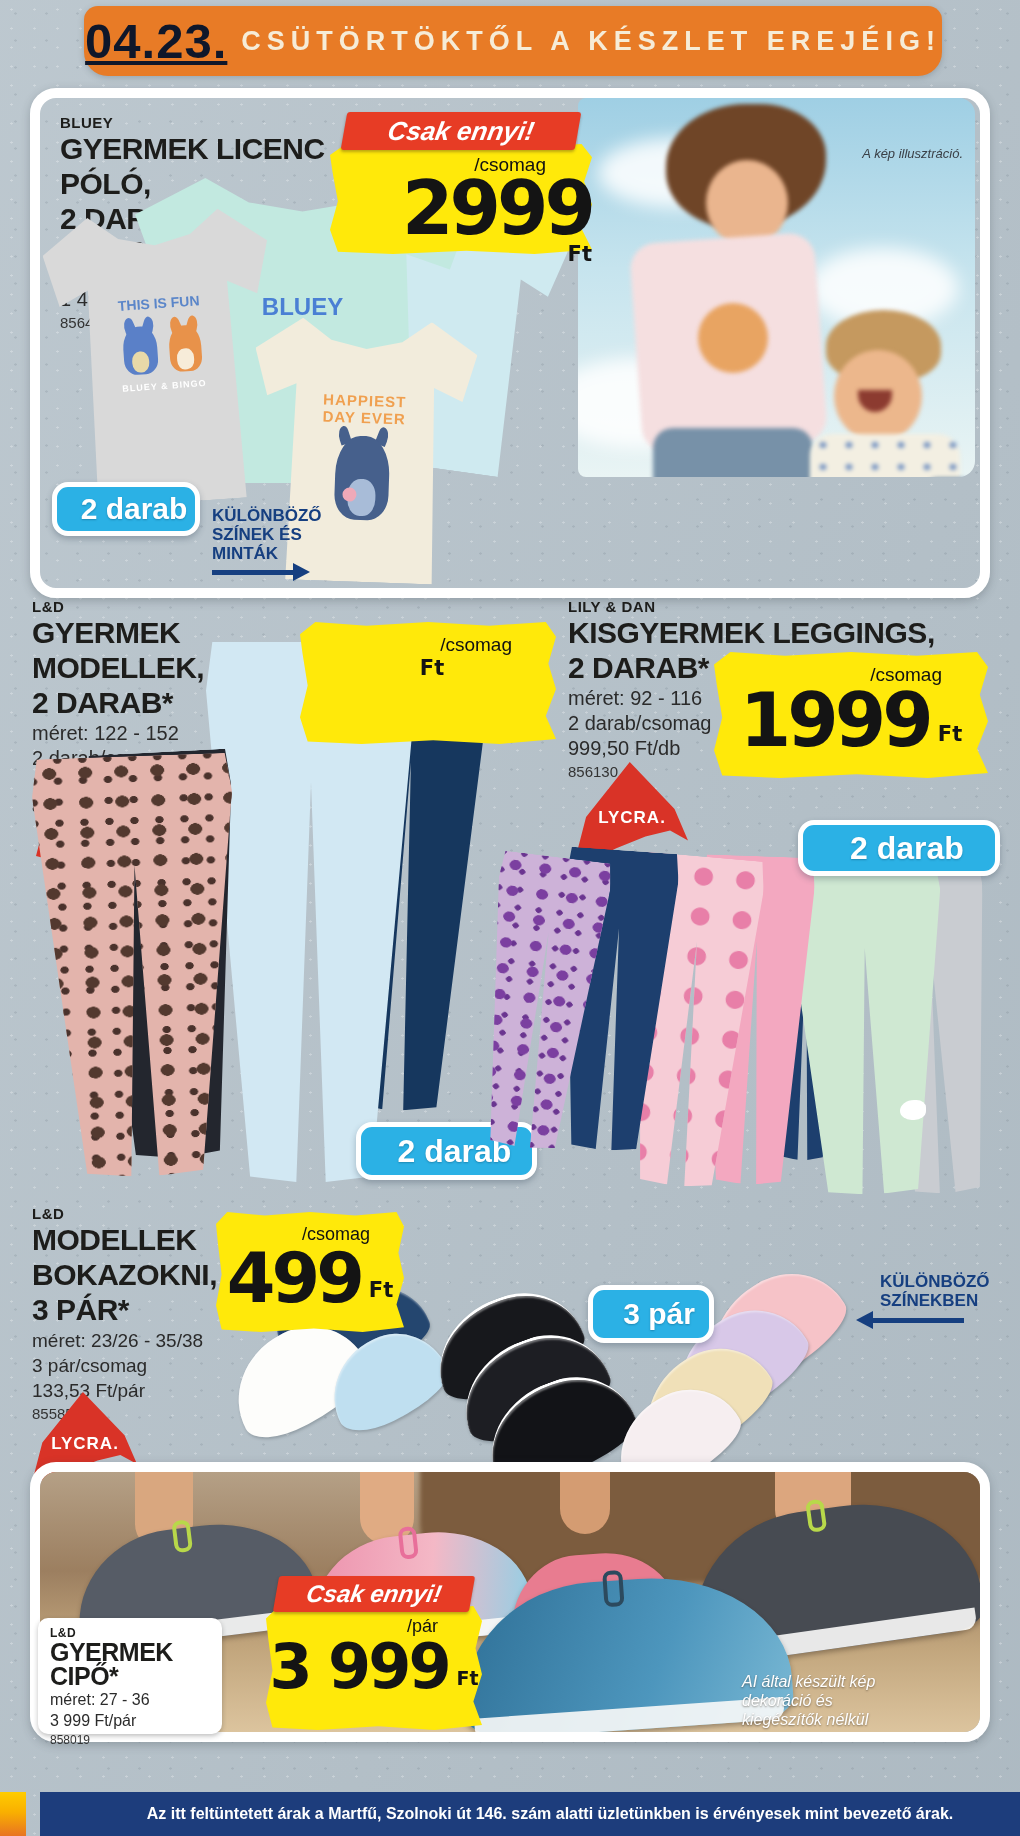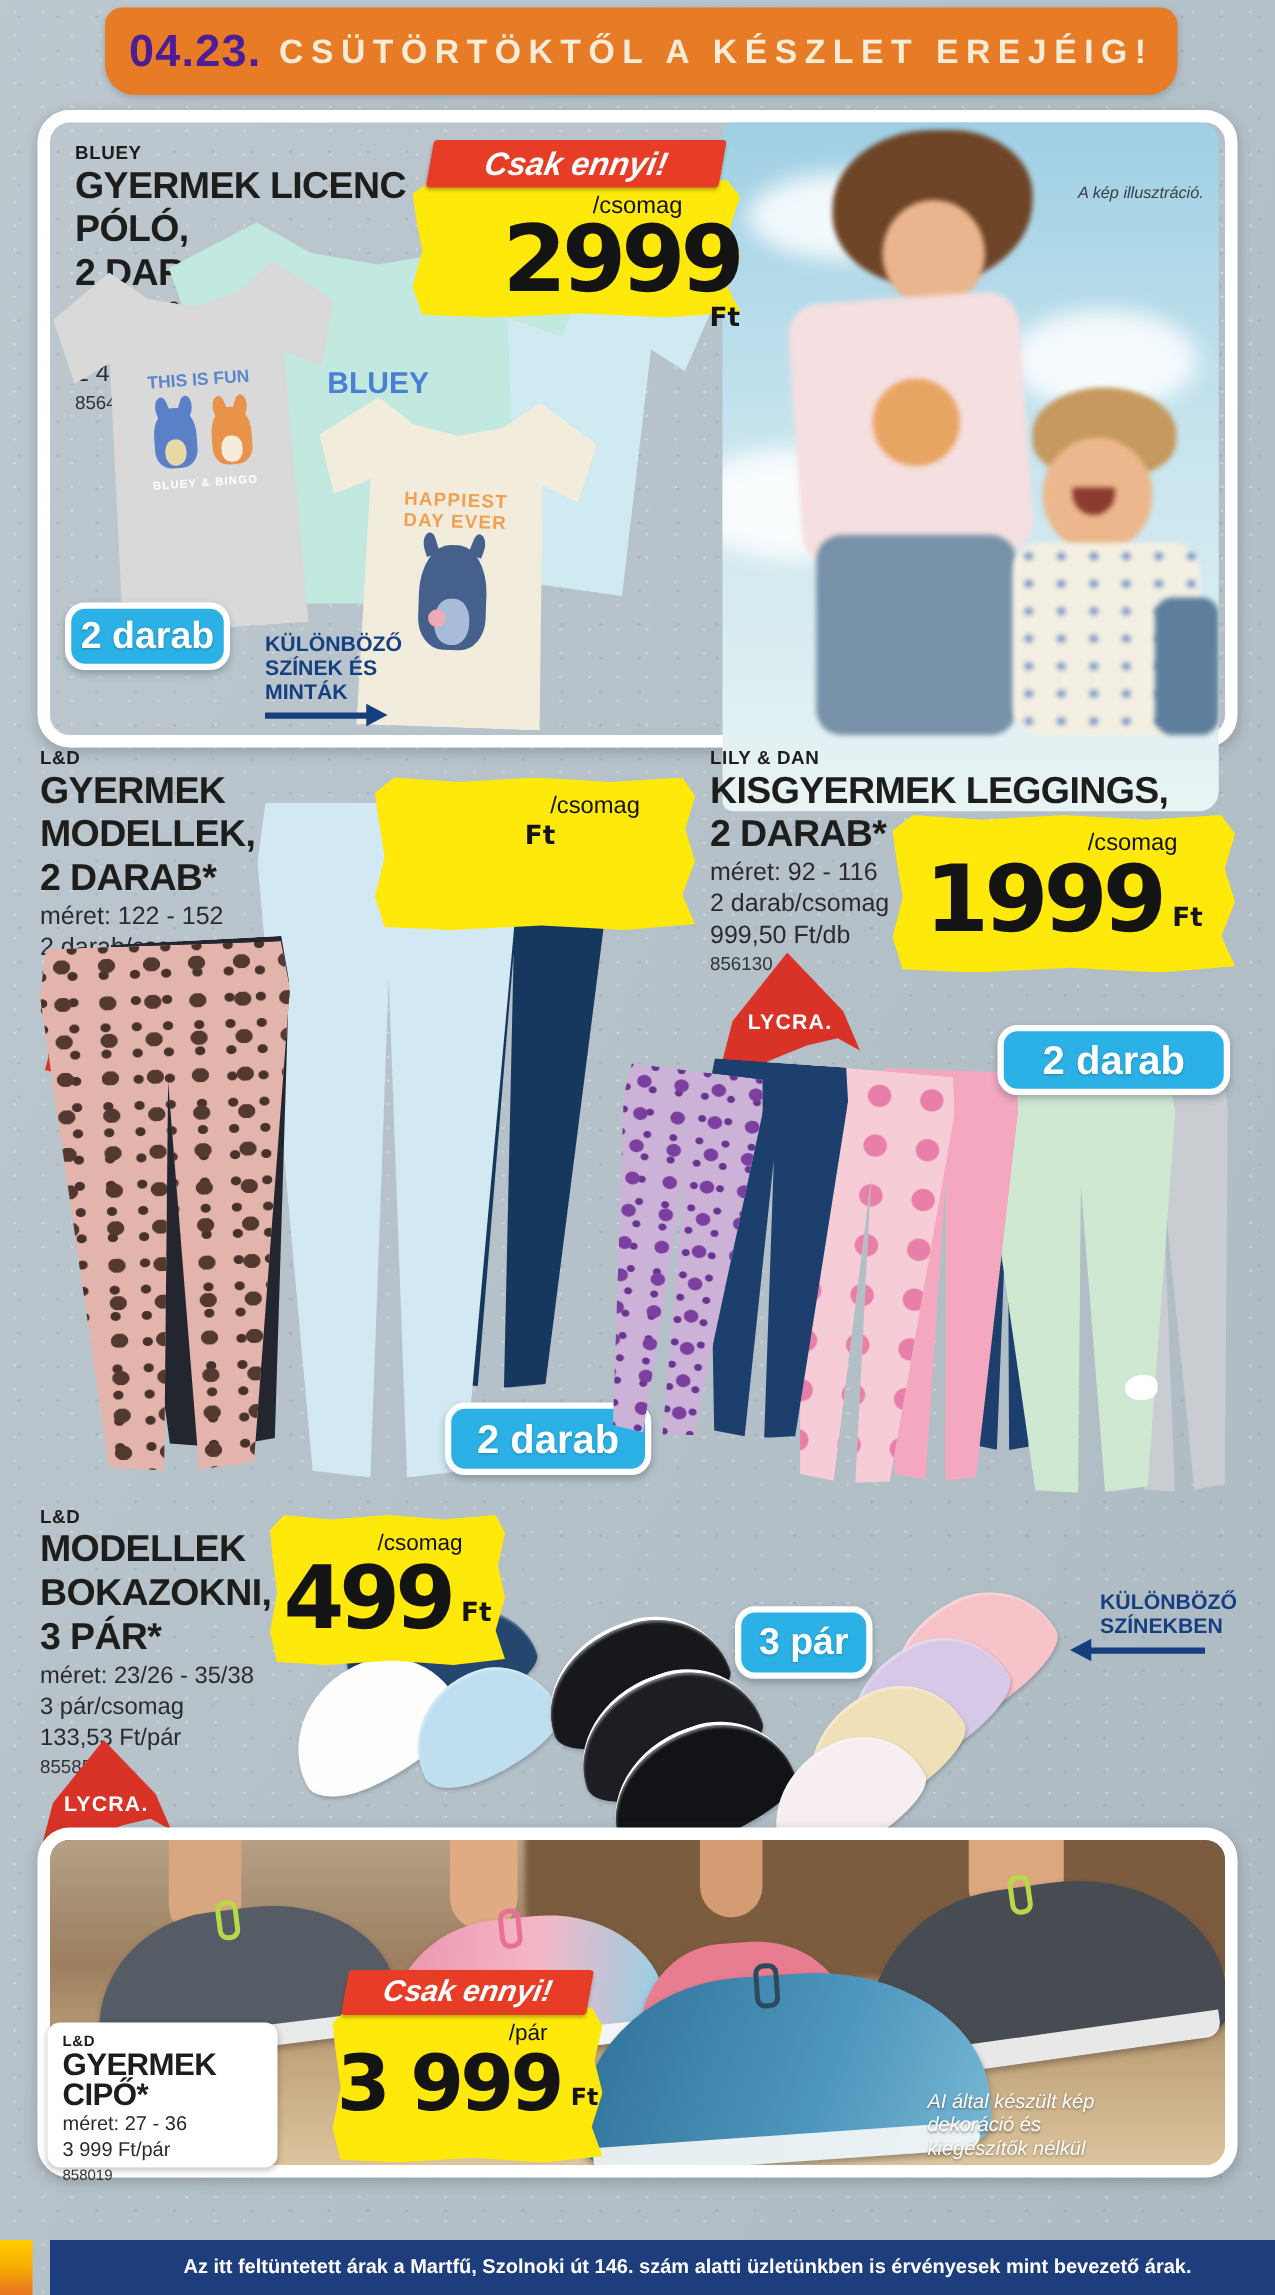--- a/index.html
+++ b/index.html
@@ -8,21 +8,21 @@
     background-color:#b7c3cb;
     background-image:
       radial-gradient(rgba(255,255,255,.28) 1px, transparent 1.6px),
       radial-gradient(rgba(85,100,112,.16) 1px, transparent 1.6px),
       linear-gradient(115deg, rgba(255,255,255,.08), rgba(20,40,55,.06));
     background-size:23px 19px,31px 27px,100% 100%;}
   .abs{position:absolute;}
   
   .banner{left:84px;top:6px;width:858px;height:70px;background:#e87b26;border-radius:14px 14px 24px 24px;
     display:flex;align-items:center;justify-content:center;gap:14px;box-shadow:0 2px 6px rgba(60,70,80,.25);}
-  .banner .date{font-weight:900;font-size:36px;color:#4c1d95;letter-spacing:1px;}
+  .banner .date{font-weight:900;font-size:49px;color:#0f172a;letter-spacing:1px;text-decoration:underline;}
   .banner .msg{font-weight:700;font-size:27px;color:#f6ecd7;letter-spacing:6px;}
   
   .card{border:10px solid #fff;border-radius:26px;box-shadow:0 3px 10px rgba(50,60,70,.28);}
   .card1{left:30px;top:88px;width:940px;height:490px;}
   .card5{left:30px;top:1462px;width:940px;height:260px;overflow:hidden;}
   
   .brand{font-weight:900;font-size:15px;color:#1d1d1b;letter-spacing:.5px;}
   .ptitle{font-weight:900;font-size:30px;line-height:35px;color:#1d1d1b;letter-spacing:-.5px;}
   .pdetail{font-weight:400;font-size:20px;line-height:23px;color:#2b2b2b;margin-top:2px;}
   .partnum{font-weight:400;font-size:15px;color:#333;margin-top:3px;}
@@ -32,21 +32,21 @@
     filter:drop-shadow(0 3px 3px rgba(40,50,60,.3));}
   .punit{position:absolute;font-size:19px;color:#111;}
   .price-row{position:absolute;display:flex;align-items:flex-end;}
   .pnum{font-family:"DejaVu Sans",sans-serif;font-weight:700;color:#141414;letter-spacing:-4px;line-height:.92;}
   .pft{font-family:"DejaVu Sans",sans-serif;font-weight:700;color:#141414;font-size:21px;margin:0 0 8px 8px;letter-spacing:0;}
   .ribbon{position:absolute;background:#e73c25;color:#fff;font-style:italic;font-weight:900;font-size:26px;
     display:flex;align-items:center;justify-content:center;transform:skewX(-10deg);border-radius:3px;
     box-shadow:0 2px 3px rgba(60,40,30,.35);z-index:4;}
   
   .qty{background:#2bb1e5;border:5px solid #fff;border-radius:16px;color:#fff;font-weight:900;
-    display:flex;align-items:center;justify-content:center;box-shadow:0 3px 6px rgba(40,60,80,.3);text-shadow:0 1px 2px rgba(0,60,90,.35);}
+    display:flex;align-items:center;justify-content:center;box-shadow:0 3px 6px rgba(40,60,80,.3);text-shadow:0 1px 2px rgba(0,60,90,.35);padding-left:16px;}
   
   .note{font-weight:900;font-size:17px;line-height:19px;color:#163f80;}
   .arrow{position:absolute;height:5px;background:#163f80;}
   .arrow.r:after{content:"";position:absolute;right:-16px;top:-7px;border:9px solid transparent;border-left:17px solid #163f80;border-right:0;}
   .arrow.l:before{content:"";position:absolute;left:-16px;top:-7px;border:9px solid transparent;border-right:17px solid #163f80;border-left:0;}
   
   .lycra{display:flex;align-items:center;justify-content:center;color:#fff;font-weight:700;font-size:17px;letter-spacing:1px;
     background:#d93327;clip-path:polygon(48% 0,88% 48%,100% 80%,84% 70%,62% 76%,36% 88%,14% 100%,0 96%,9% 56%);
     padding-top:14px;}
   
@@ -59,21 +59,21 @@
   .lace{position:absolute;width:10px;height:24px;border:4px solid #b8d84a;border-radius:8px;}
   .leg{position:absolute;background:#d9a77f;border-radius:0 0 26px 26px;}
   
   .dog{position:absolute;}
   .dog .body{position:absolute;inset:0;background:var(--c);border-radius:45% 45% 38% 38%/46% 46% 30% 30%;}
   .dog .ear{position:absolute;top:-9px;width:11px;height:18px;background:var(--c);}
   .dog .ear.l{left:2px;transform:rotate(-20deg);border-radius:70% 30% 0 0;}
   .dog .ear.r{right:2px;transform:rotate(20deg);border-radius:30% 70% 0 0;}
   .dog .belly{position:absolute;left:24%;right:24%;bottom:5%;height:44%;background:var(--b);border-radius:45%;}
   
-  .photo1{left:538px;top:0;width:397px;height:551px;border-radius:8px 16px 16px 8px;overflow:hidden;
+  .photo1{left:538px;top:0;width:397px;height:379px;border-radius:8px 16px 16px 8px;overflow:hidden;
     background:linear-gradient(180deg,#9fcfe4 0%,#c6e4ee 45%,#e9f4f4 100%);}
   .cloud{position:absolute;background:rgba(255,255,255,.85);border-radius:50%;filter:blur(9px);}
   .soft{filter:blur(2px);}
   .photo-note{position:absolute;right:12px;top:48px;font-style:italic;font-size:13px;color:#3a4047;}
   
   .footer{left:0;top:1792px;width:1020px;height:44px;background:#1d3d7c;display:flex;align-items:center;justify-content:center;margin-left:40px;}
   .footer .txt{color:#fff;font-weight:700;font-size:16px;}
   .corner{left:0;top:1792px;width:26px;height:44px;background:linear-gradient(180deg,#ffcc00 0%,#f9b000 45%,#e87422 100%);}
 </style>
 </head>

